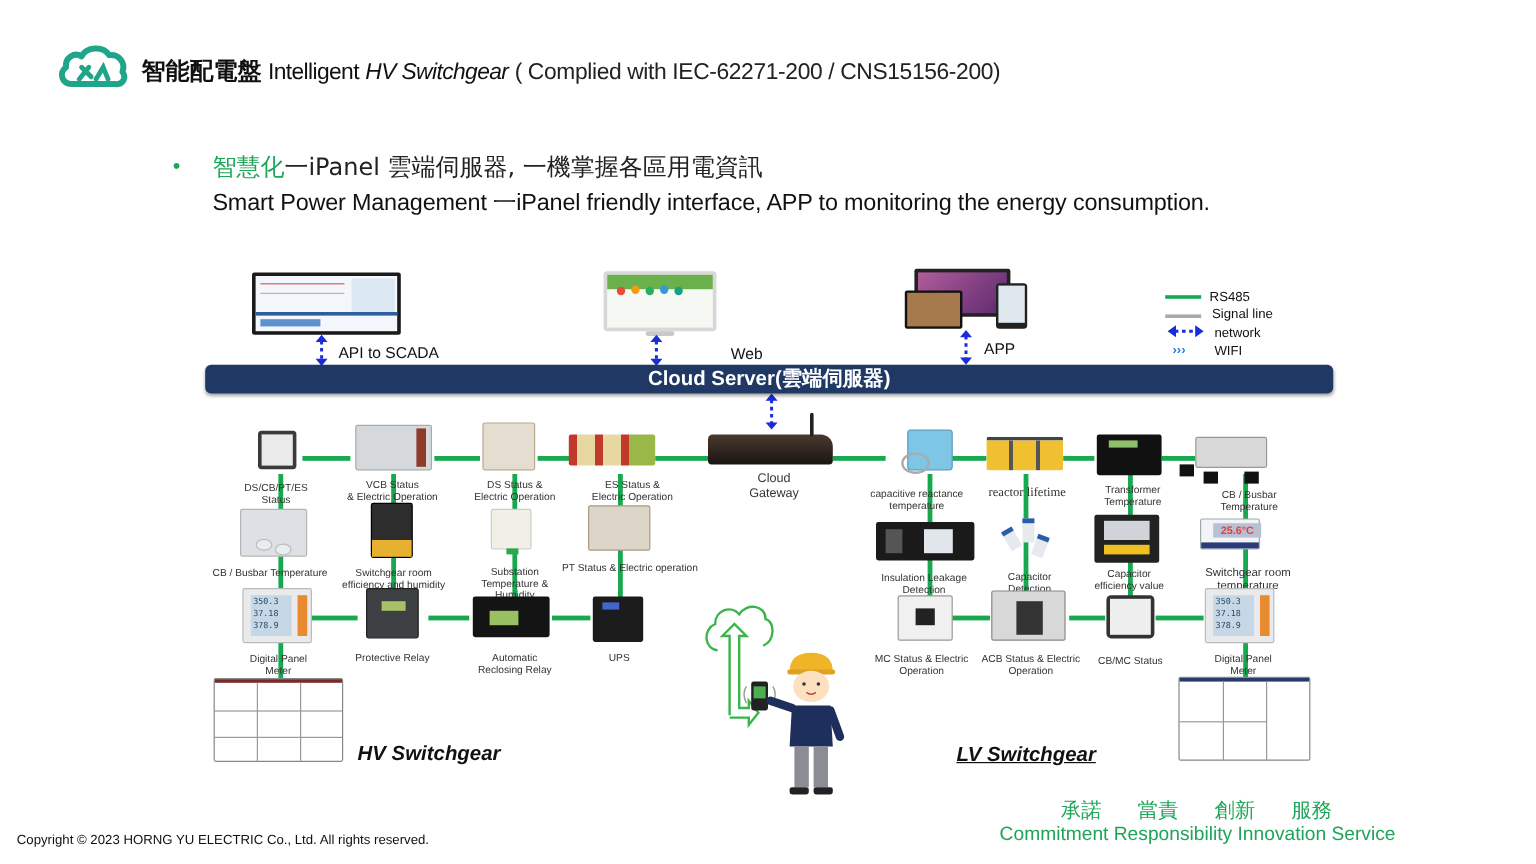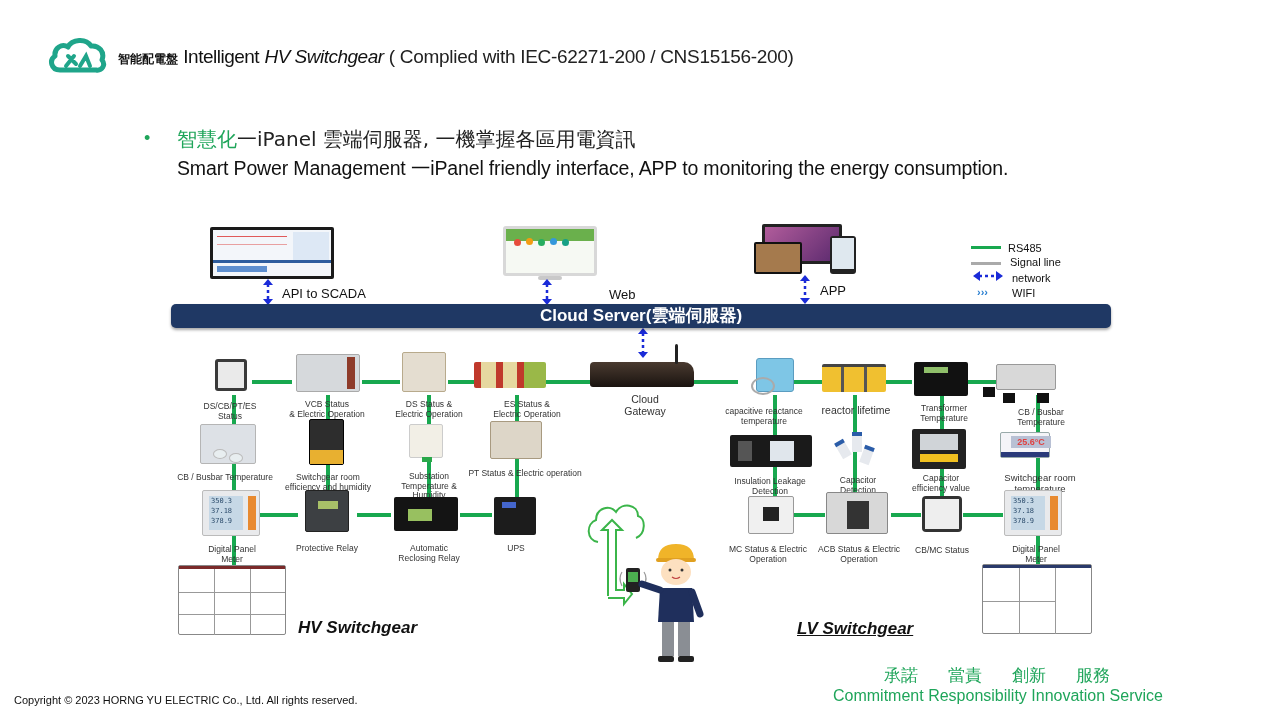--- a/index.html
+++ b/index.html
@@ -4,21 +4,21 @@
 <style>
   * { box-sizing: border-box; margin: 0; padding: 0; }
   html, body { width: 1280px; height: 720px; background: #ffffff; overflow: hidden; }
   body { position: relative; font-family: "Liberation Sans", sans-serif; color: #222; }
 
   .abs { position: absolute; }
 
   
   #logo { left: 46px; top: 36px; width: 62px; height: 40px; }
   #header-title { left: 118px; top: 46px; font-size: 19px; color: #111; white-space: nowrap; }
-  #header-title .cn { font-weight: bold; font-family: "DejaVu Sans", sans-serif; font-size: 12px; }
+  #header-title .cn { font-weight: bold; font-family: "DejaVu Sans", sans-serif; font-size: 20px; }
   #header-title .en-b { font-weight: normal; letter-spacing: -0.5px; }
   #header-title .en-i { font-style: italic; letter-spacing: -0.5px; }
   #header-title .sub { color: #222; letter-spacing: -0.3px; }
 
   
   #bullet-dot { left: 144px; top: 128px; font-size: 18px; color: #1fa55a; }
   #bullet-line1 { left: 177px; top: 126px; font-size: 20px; white-space: nowrap; font-family: "DejaVu Sans", sans-serif; }
   #bullet-line1 .green { color: #1fa55a; }
   #bullet-line2 { left: 177px; top: 155px; font-size: 19.5px; white-space: nowrap; color: #111; letter-spacing: -0.15px; }
 
@@ -292,21 +292,21 @@
 <div class="dev" style="left:996px;top:364px;width:60px;height:26px;background:#d8d8d8;border:1px solid #999;">
   <div style="position:absolute;left:-14px;top:22px;width:12px;height:10px;background:#111;"></div>
   <div style="position:absolute;left:6px;top:28px;width:12px;height:10px;background:#111;"></div>
   <div style="position:absolute;left:40px;top:28px;width:12px;height:10px;background:#111;"></div>
 </div>
 
 <div class="lbl" style="left:764px;top:407px;">
   <div>capacitive reactance</div>
     <div>temperature</div>
 </div>
-<div class="lbl lbl-md" style="left:856px;top:405px;">
+<div class="lbl lbl-md" style="left:856px;top:405px;font-family:Liberation Serif, serif;">
   <div>reactor lifetime</div>
 </div>
 <div class="lbl" style="left:944px;top:404px;">
   <div>Transformer</div>
     <div>Temperature</div>
 </div>
 <div class="lbl" style="left:1041px;top:408px;">
   <div>CB / Busbar</div>
     <div>Temperature</div>
 </div>

